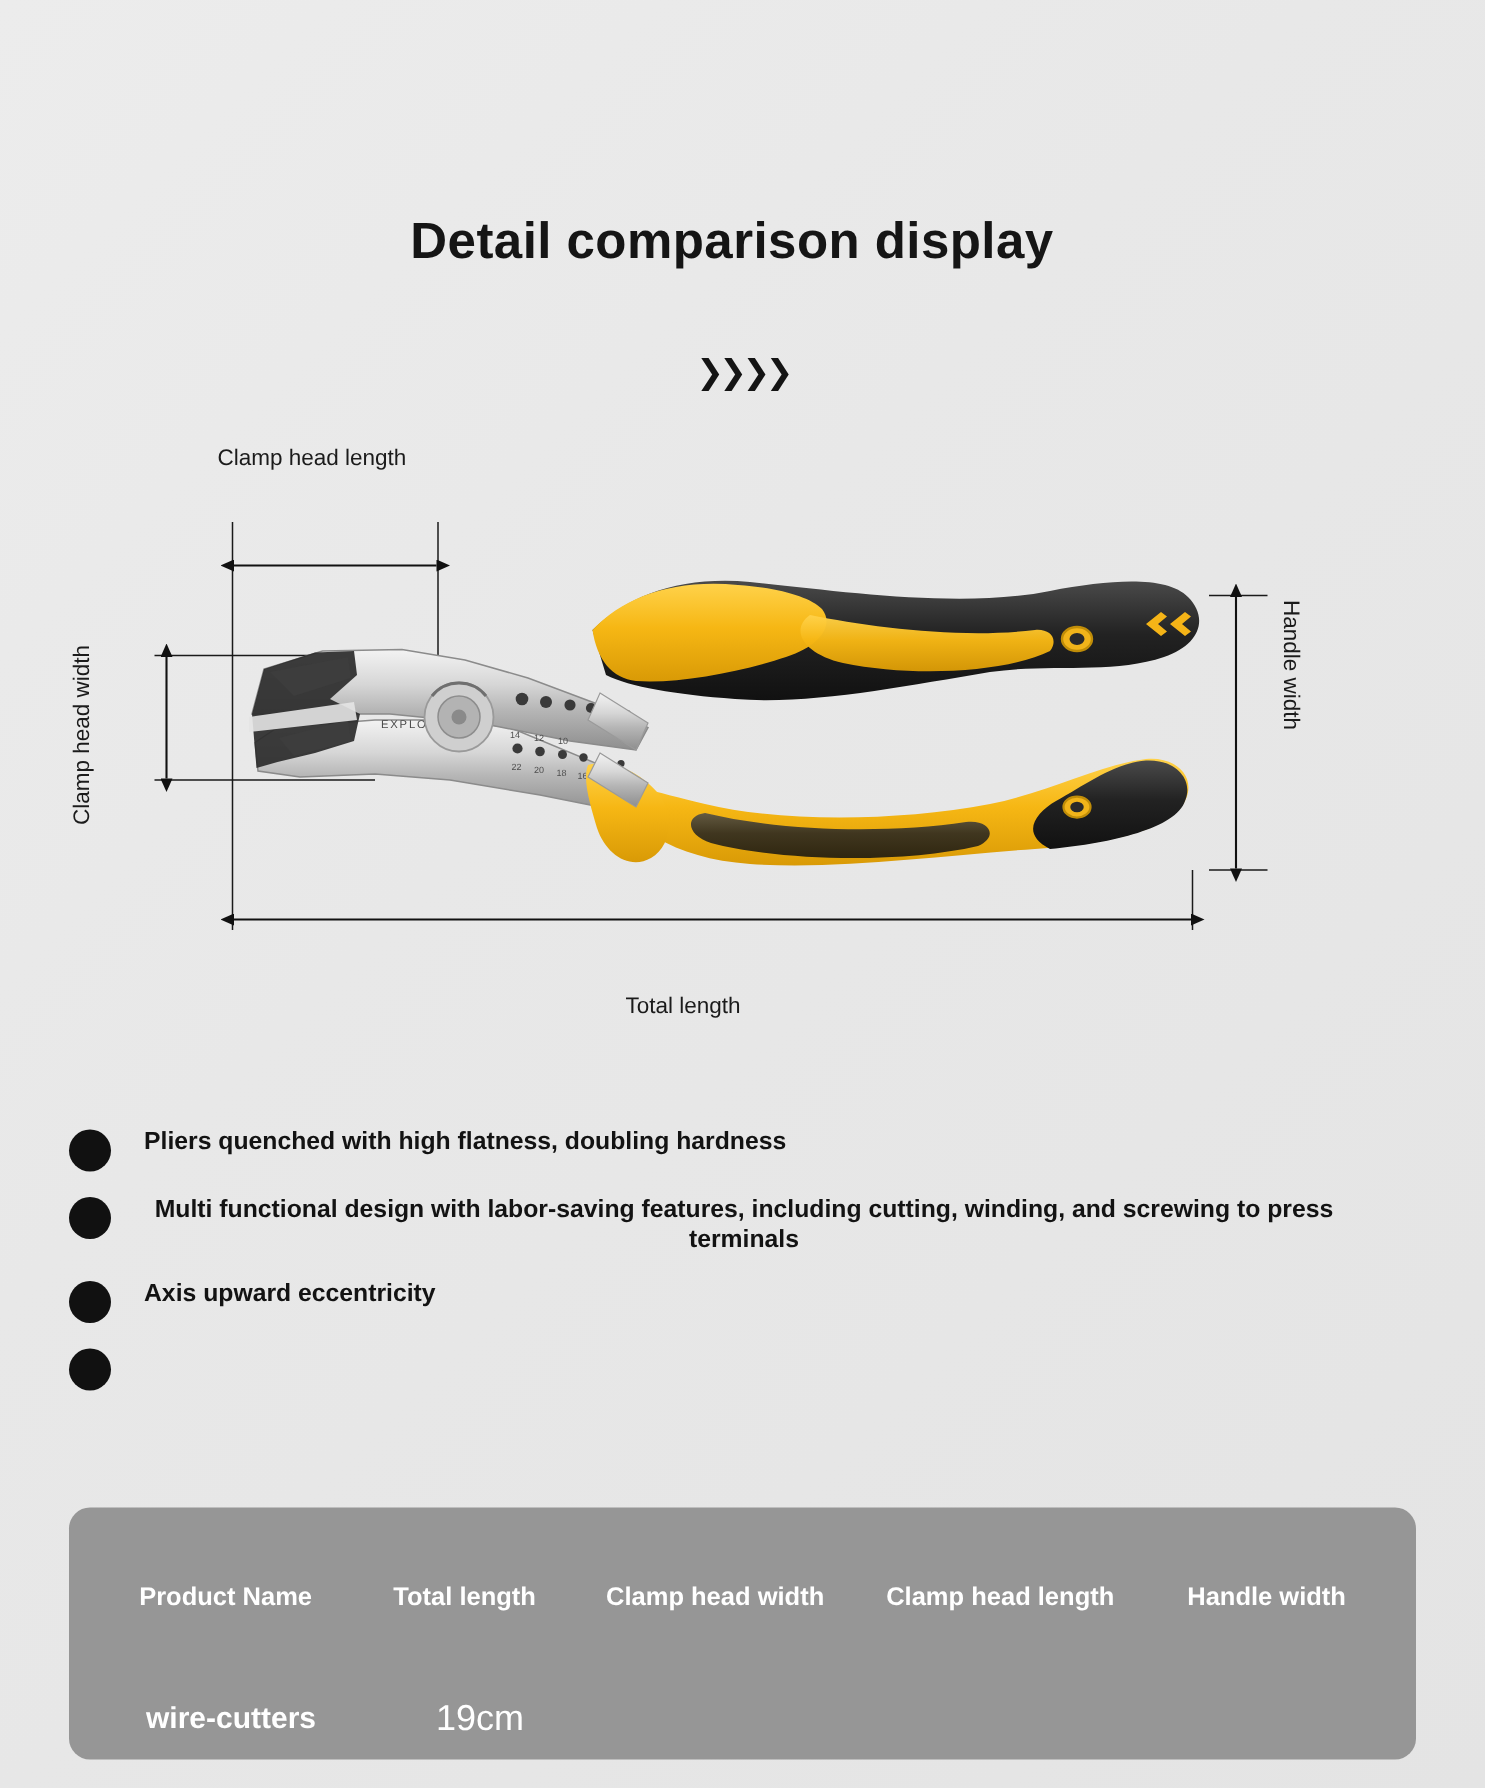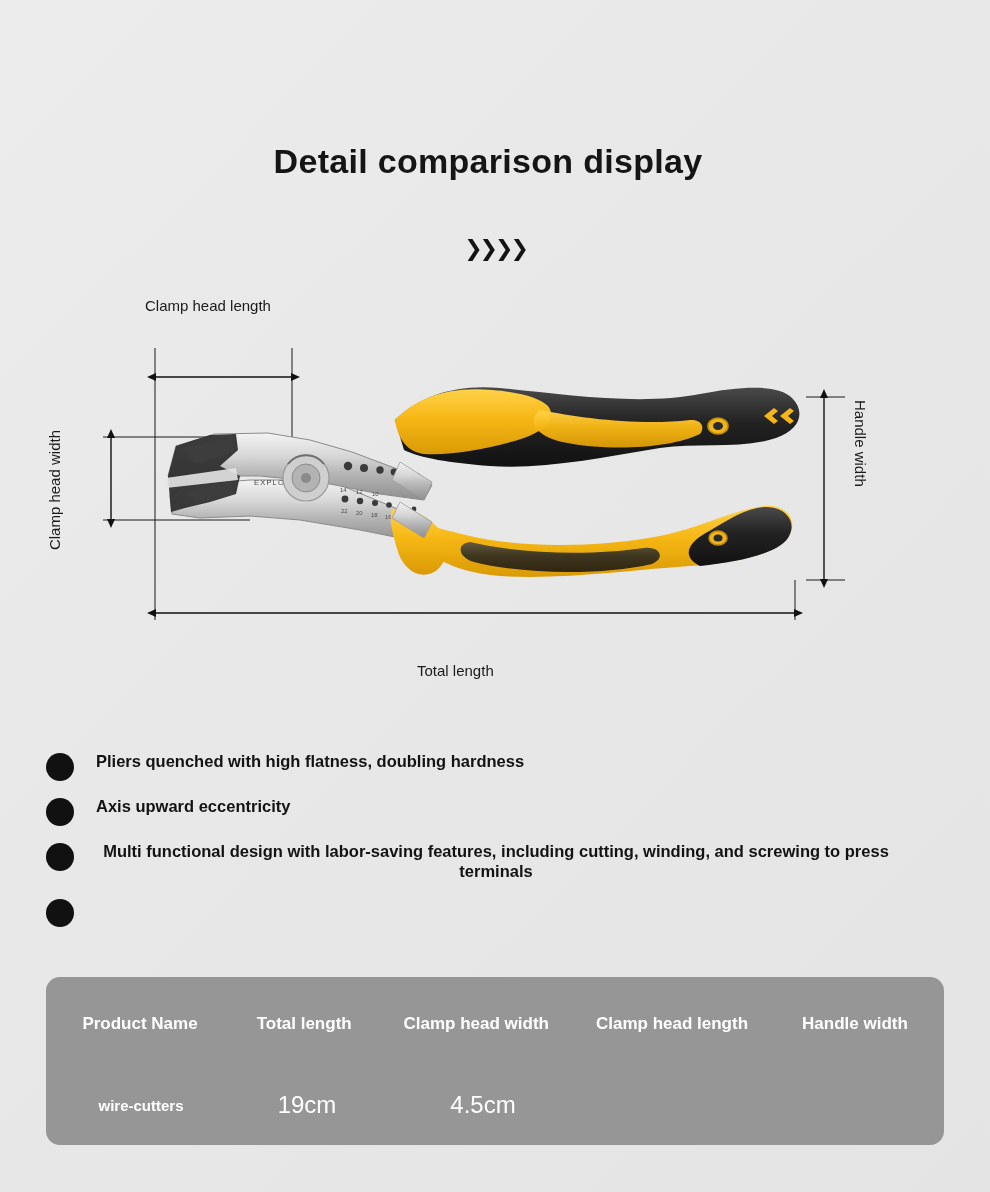--- a/index.html
+++ b/index.html
@@ -112,27 +112,27 @@
     color: #131313;
     line-height: 1.2;
     max-width: 800px;
     text-align: center;
   }
 
   
   .spec-table {
     position: absolute;
     left: 46px;
-    top: 977px;
+    top: 1005px;
     width: 898px;
     height: 168px;
     background: #969696;
     border-radius: 14px;
     box-sizing: border-box;
-    padding: 5px;
+    padding: 18px;
   }
   .spec-head {
     display: flex;
     align-items: center;
     height: 84px;
   }
   .spec-body {
     display: flex;
     align-items: center;
     height: 78px;
@@ -144,21 +144,21 @@
     font-size: 17px;
     font-weight: bold;
     color: #ffffff;
   }
   .spec-body div {
     font-size: 24px;
     color: #ffffff;
     font-weight: normal;
   }
   .spec-body div.small {
-    font-size: 15px;
+    font-size: 20px;
     font-weight: bold;
   }
   .c0 { width: 180px; }
   .c1 { width: 152px; }
   .c2 { width: 196px; }
   .c3 { width: 200px; }
   .c4 { width: 170px; }
 </style>
 </head>
 <body>
@@ -306,39 +306,38 @@
     <div class="dim-label lbl-handle-width">Handle width</div>
   </div>
 
   <div class="features">
     <div class="feature-row">
       <div class="bullet"></div>
       <div class="feature-text">Pliers quenched with high flatness, doubling hardness</div>
     </div>
     <div class="feature-row">
       <div class="bullet"></div>
-      <div class="feature-text">Axis upward eccentricity</div>
+      <div class="feature-text">Multi functional design with labor-saving features, including cutting, winding, and screwing to press terminals</div>
     </div>
     <div class="feature-row">
       <div class="bullet"></div>
-      <div class="feature-text">Multi functional design with labor-saving features, including cutting, winding, and screwing to press terminals</div>
+      <div class="feature-text">Axis upward eccentricity</div>
     </div>
     <div class="feature-row">
       <div class="bullet"></div>
     </div>
   </div>
 
   <div class="spec-table">
     <div class="spec-head">
       <div class="c0">Product Name</div>
       <div class="c1">Total length</div>
       <div class="c2">Clamp head width</div>
       <div class="c3">Clamp head length</div>
       <div class="c4">Handle width</div>
     </div>
     <div class="spec-body">
       <div class="c0 small">wire-cutters</div>
       <div class="c1">19cm</div>
-      <div class="c3">4.5cm</div>
     </div>
   </div>
 
 </div>
 
 </body></html>

